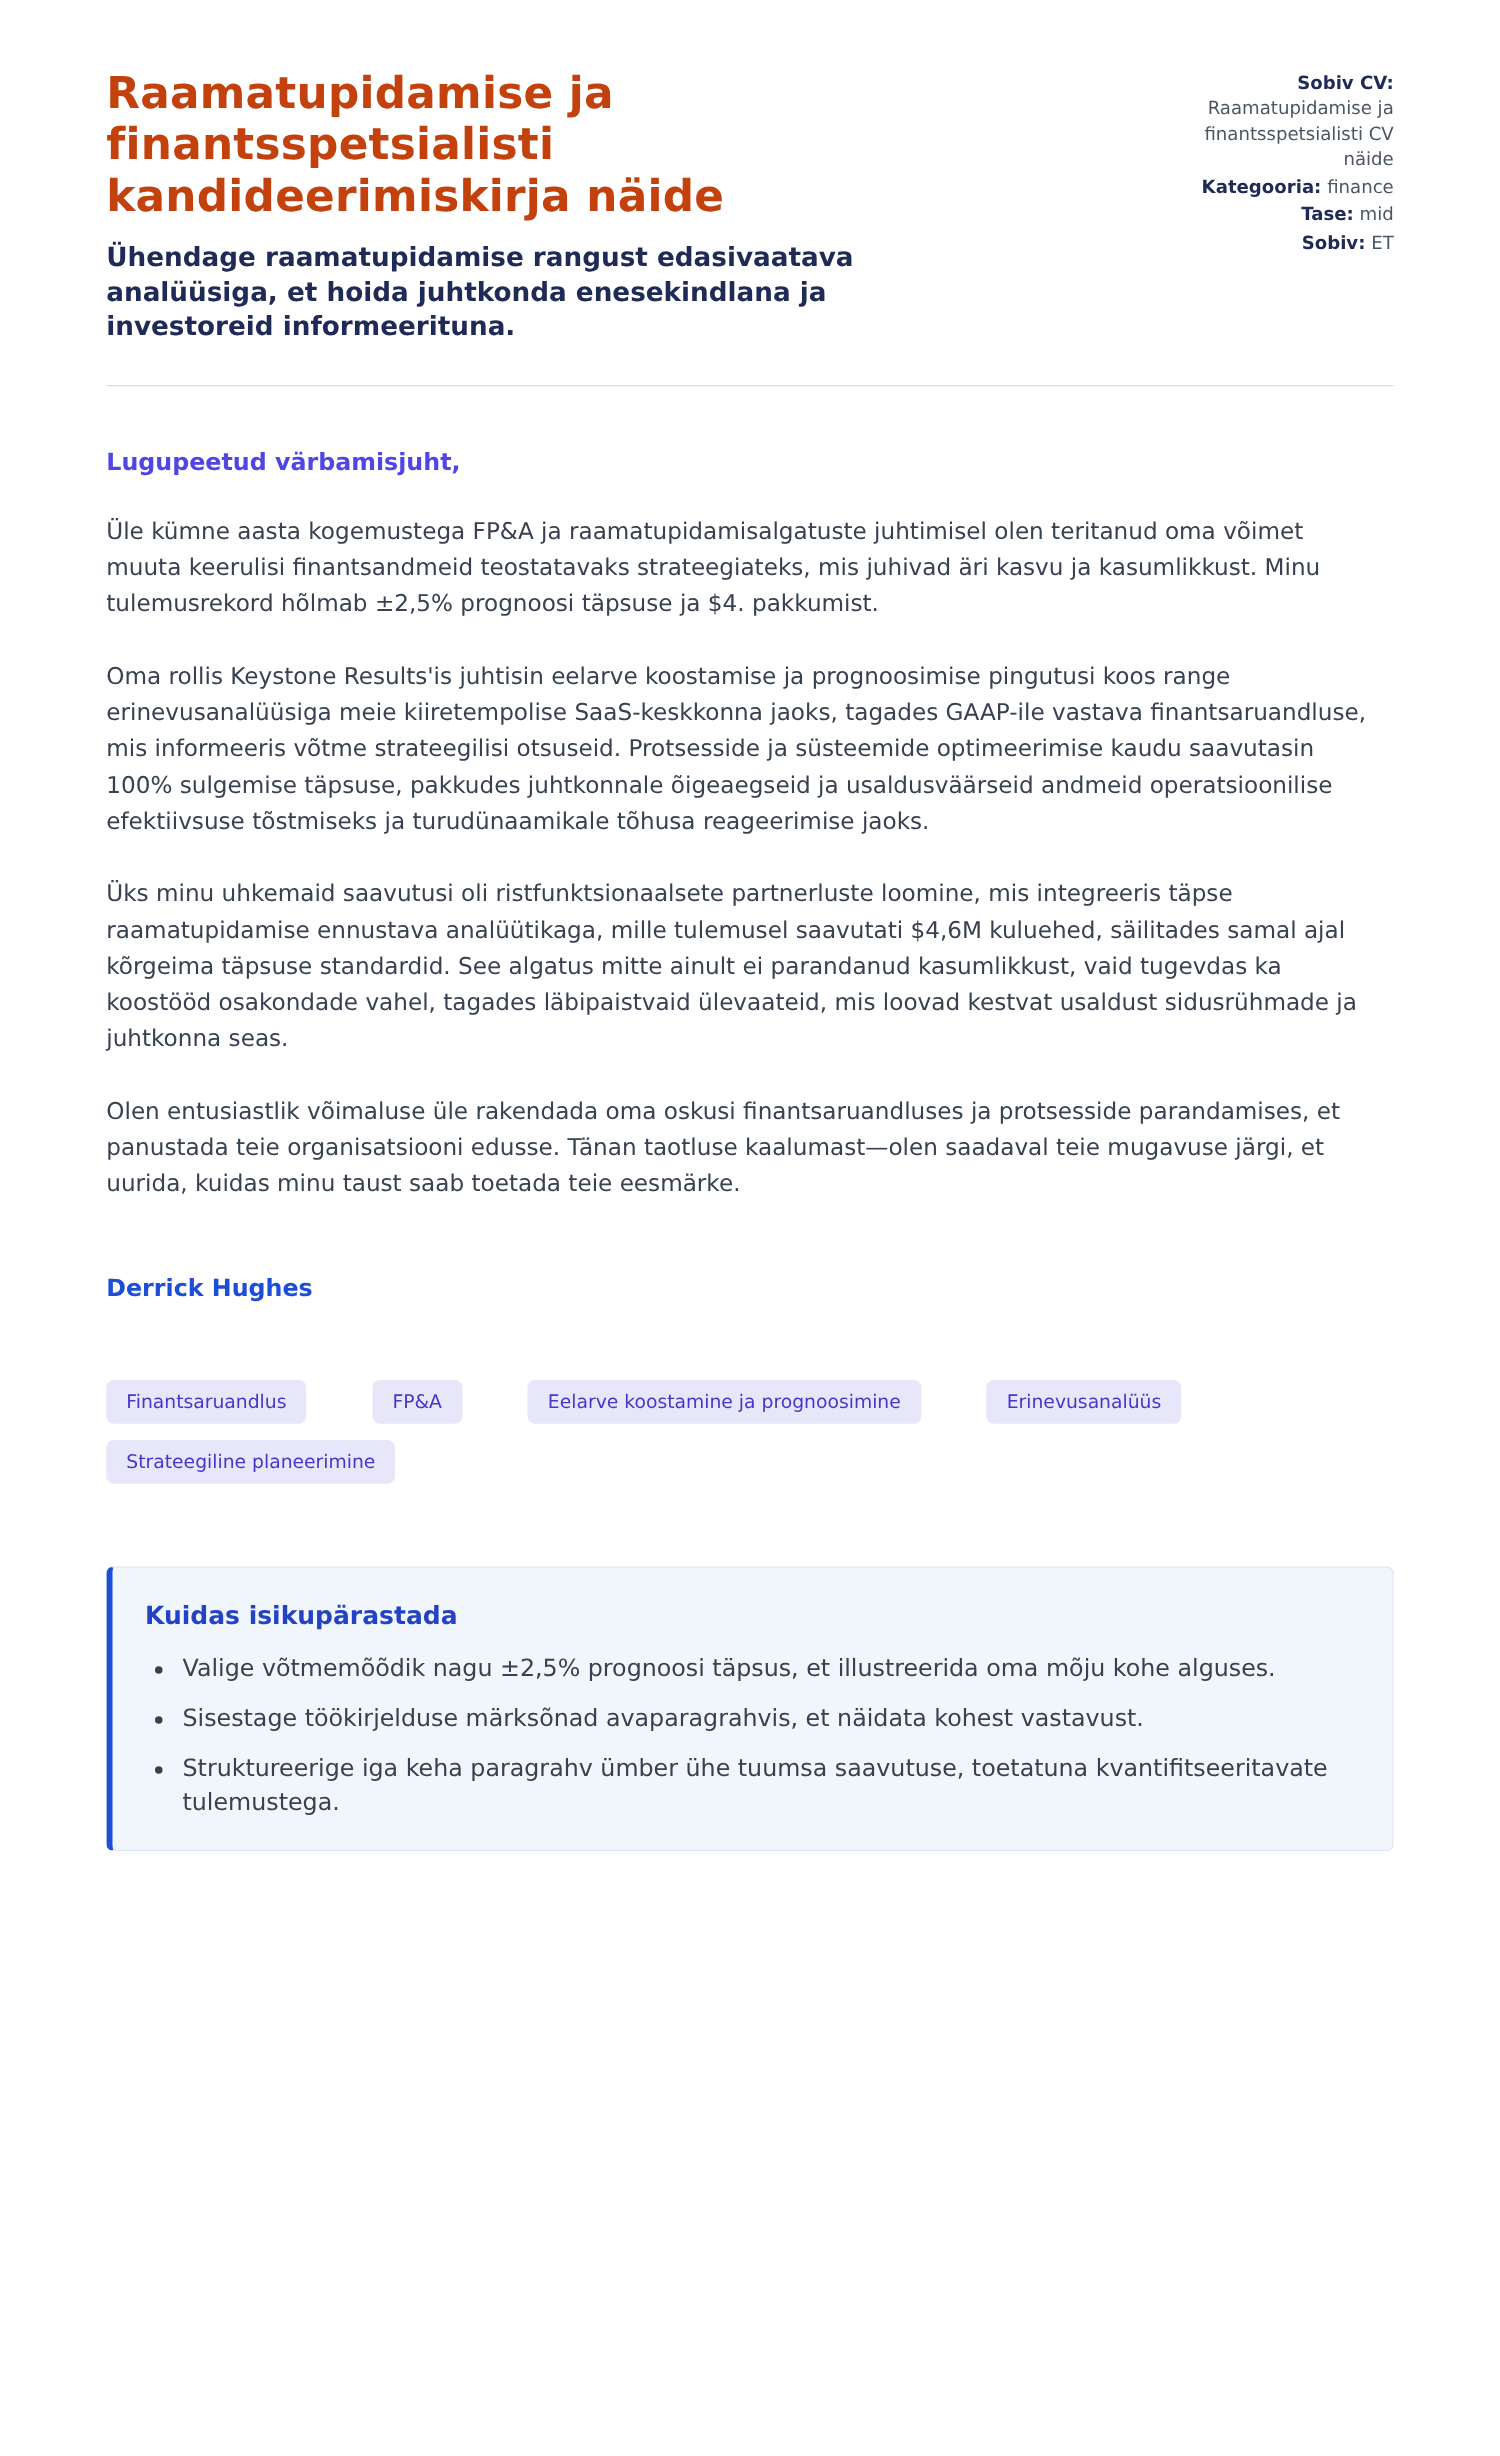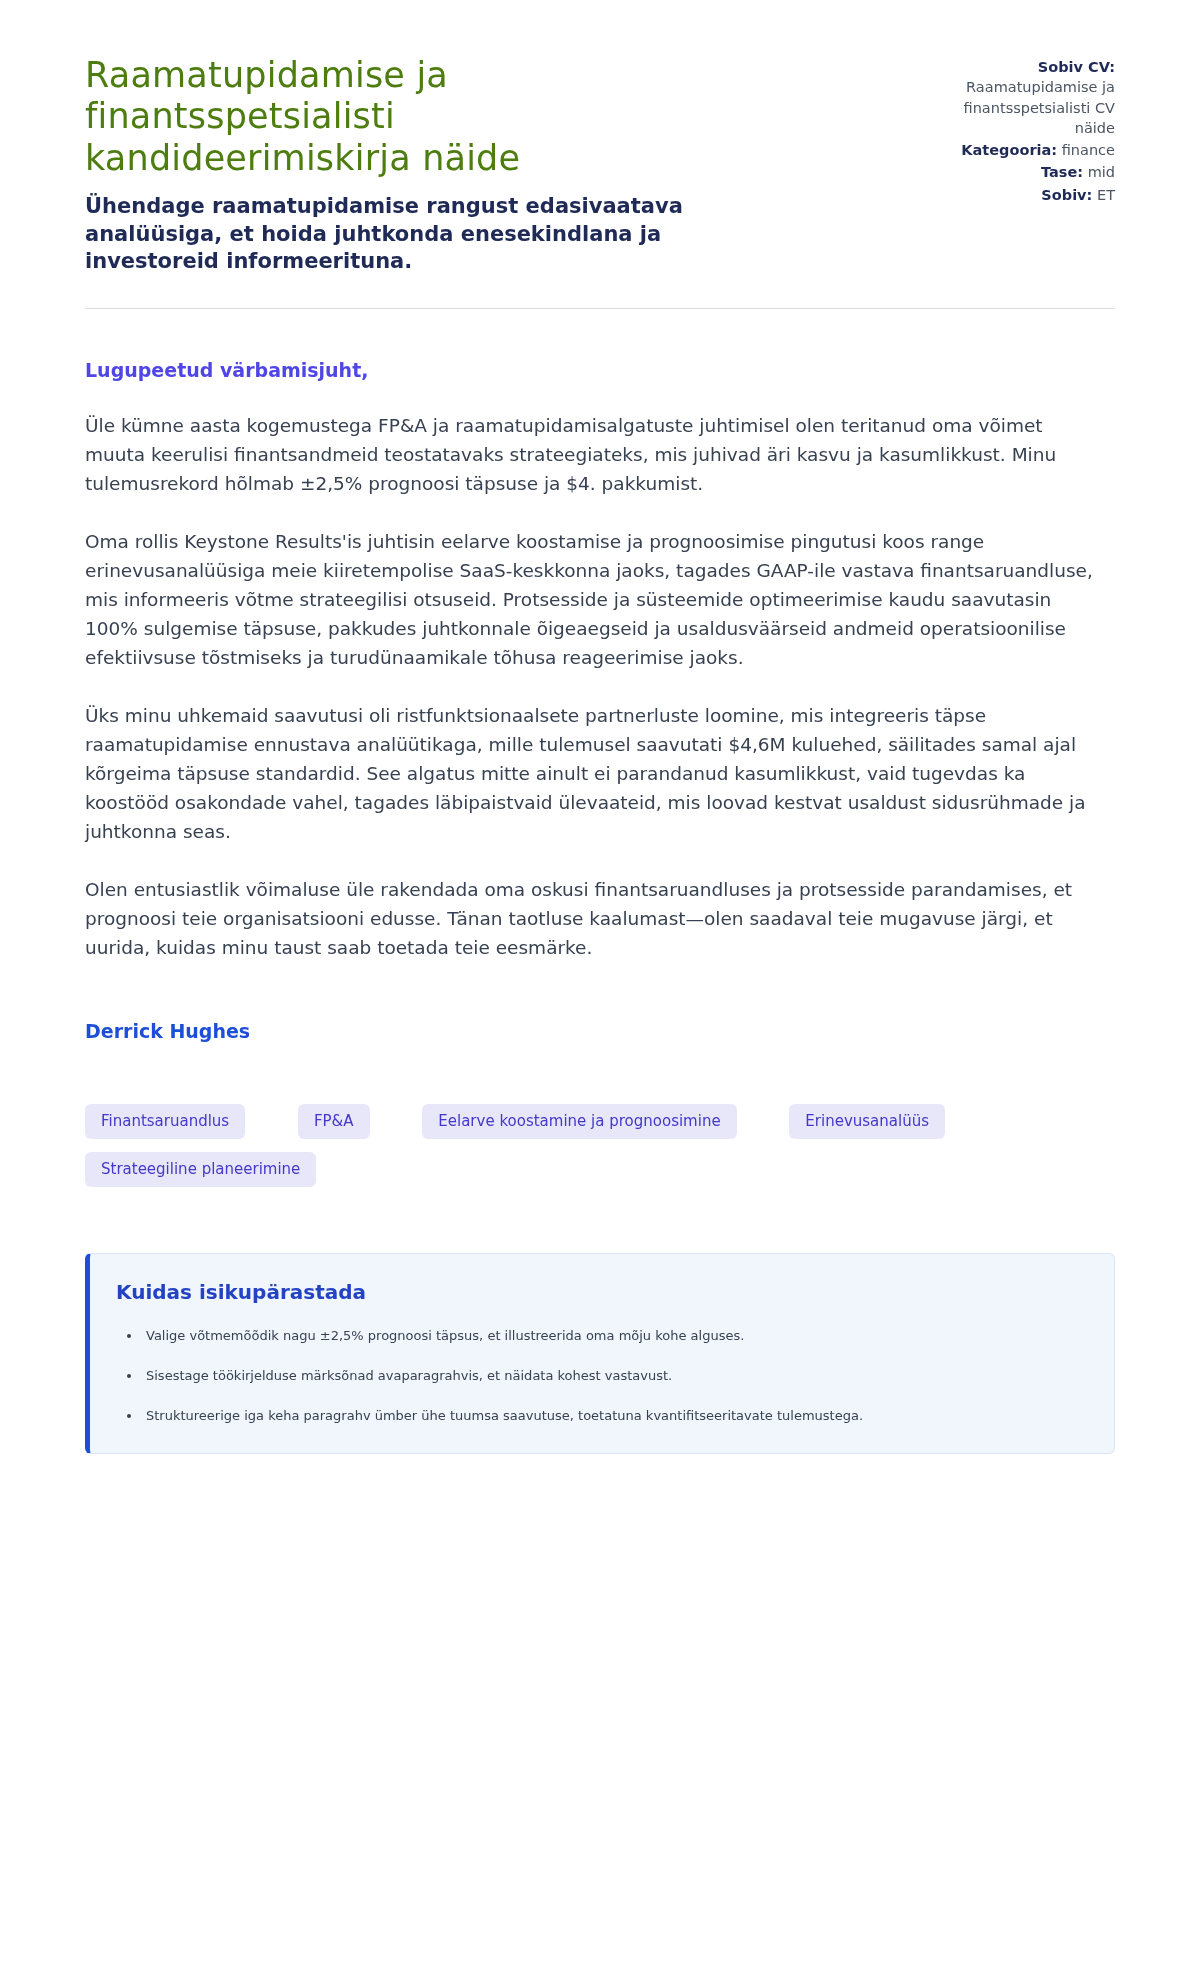--- a/index.html
+++ b/index.html
@@ -20,24 +20,24 @@
   
   .header {
     display: flex;
     justify-content: space-between;
     align-items: flex-start;
   }
   .header-left {
     width: 640px;
   }
   h1.title {
-    color: #4d7c0f;
+    color: #c2410c;
     font-size: 35px;
     line-height: 1.18;
-    font-weight: normal;
+    font-weight: bold;
     letter-spacing: 0.2px;
   }
   .subtitle {
     margin-top: 14px;
     color: #1f2a56;
     font-size: 21px;
     line-height: 1.32;
     font-weight: bold;
   }
   .meta {
@@ -129,21 +129,21 @@
     font-size: 20px;
     font-weight: bold;
     margin-bottom: 18px;
   }
   .tips-list {
     list-style: disc;
     margin-left: 26px;
     color: #374151;
   }
   .tips-list li {
-    font-size: 13px;
+    font-size: 19px;
     line-height: 27px;
     margin-bottom: 13px;
     padding-left: 4px;
   }
   .tips-list li:last-child { margin-bottom: 0; }
 </style>
 </head>
 <body>
 
 <div class="page">
@@ -175,21 +175,21 @@
   </header>
 
   <hr class="divider">
 
   <section class="letter">
     <p class="greeting">Lugupeetud värbamisjuht,</p>
 
     <p class="body-paragraph">Üle kümne aasta kogemustega FP&amp;A ja raamatupidamisalgatuste juhtimisel olen teritanud oma võimet muuta keerulisi finantsandmeid teostatavaks strateegiateks, mis juhivad äri kasvu ja kasumlikkust. Minu tulemusrekord hõlmab ±2,5% prognoosi täpsuse ja $4. pakkumist.</p>
     <p class="body-paragraph">Oma rollis Keystone Results'is juhtisin eelarve koostamise ja prognoosimise pingutusi koos range erinevusanalüüsiga meie kiiretempolise SaaS-keskkonna jaoks, tagades GAAP-ile vastava finantsaruandluse, mis informeeris võtme strateegilisi otsuseid. Protsesside ja süsteemide optimeerimise kaudu saavutasin 100% sulgemise täpsuse, pakkudes juhtkonnale õigeaegseid ja usaldusväärseid andmeid operatsioonilise efektiivsuse tõstmiseks ja turudünaamikale tõhusa reageerimise jaoks.</p>
     <p class="body-paragraph">Üks minu uhkemaid saavutusi oli ristfunktsionaalsete partnerluste loomine, mis integreeris täpse raamatupidamise ennustava analüütikaga, mille tulemusel saavutati $4,6M kuluehed, säilitades samal ajal kõrgeima täpsuse standardid. See algatus mitte ainult ei parandanud kasumlikkust, vaid tugevdas ka koostööd osakondade vahel, tagades läbipaistvaid ülevaateid, mis loovad kestvat usaldust sidusrühmade ja juhtkonna seas.</p>
-    <p class="body-paragraph">Olen entusiastlik võimaluse üle rakendada oma oskusi finantsaruandluses ja protsesside parandamises, et prognoosi teie organisatsiooni edusse. Tänan taotluse kaalumast—olen saadaval teie mugavuse järgi, et uurida, kuidas minu taust saab toetada teie eesmärke.</p>
+    <p class="body-paragraph">Olen entusiastlik võimaluse üle rakendada oma oskusi finantsaruandluses ja protsesside parandamises, et panustada teie organisatsiooni edusse. Tänan taotluse kaalumast—olen saadaval teie mugavuse järgi, et uurida, kuidas minu taust saab toetada teie eesmärke.</p>
 
     <div class="signature">
       <div class="signature-name">Derrick Hughes</div>
     </div>
   </section>
 
   <div class="tags">
     <span class="tag-chip">Finantsaruandlus</span>
     <span class="tag-chip">FP&amp;A</span>
     <span class="tag-chip">Eelarve koostamine ja prognoosimine</span>

